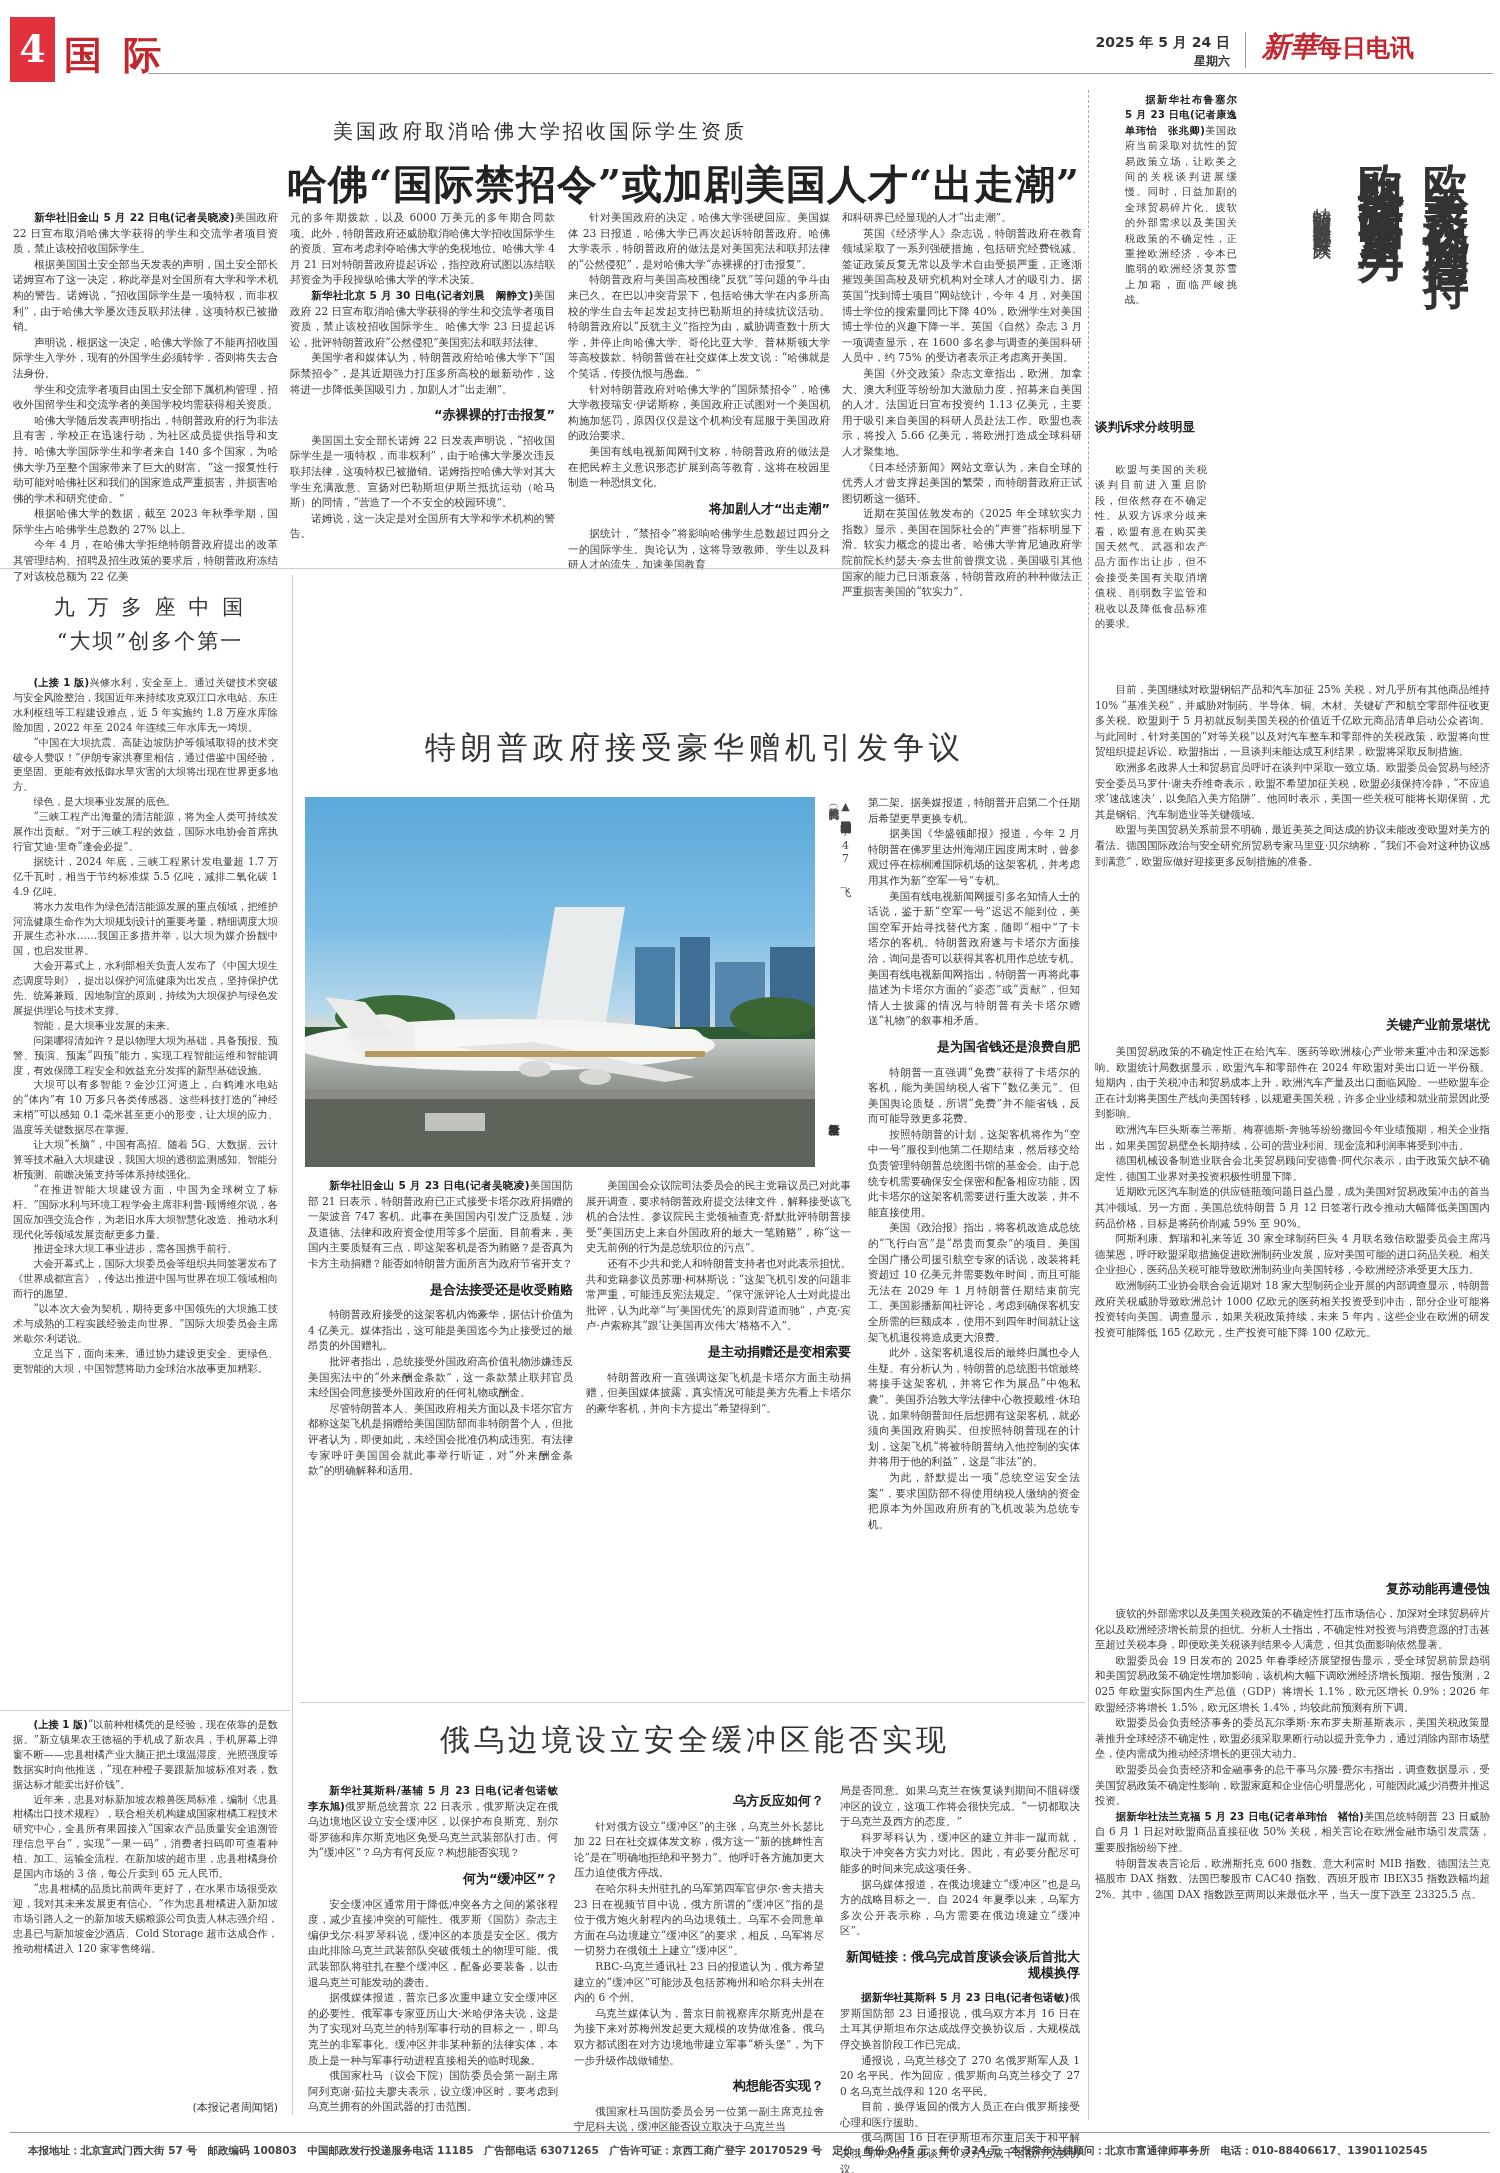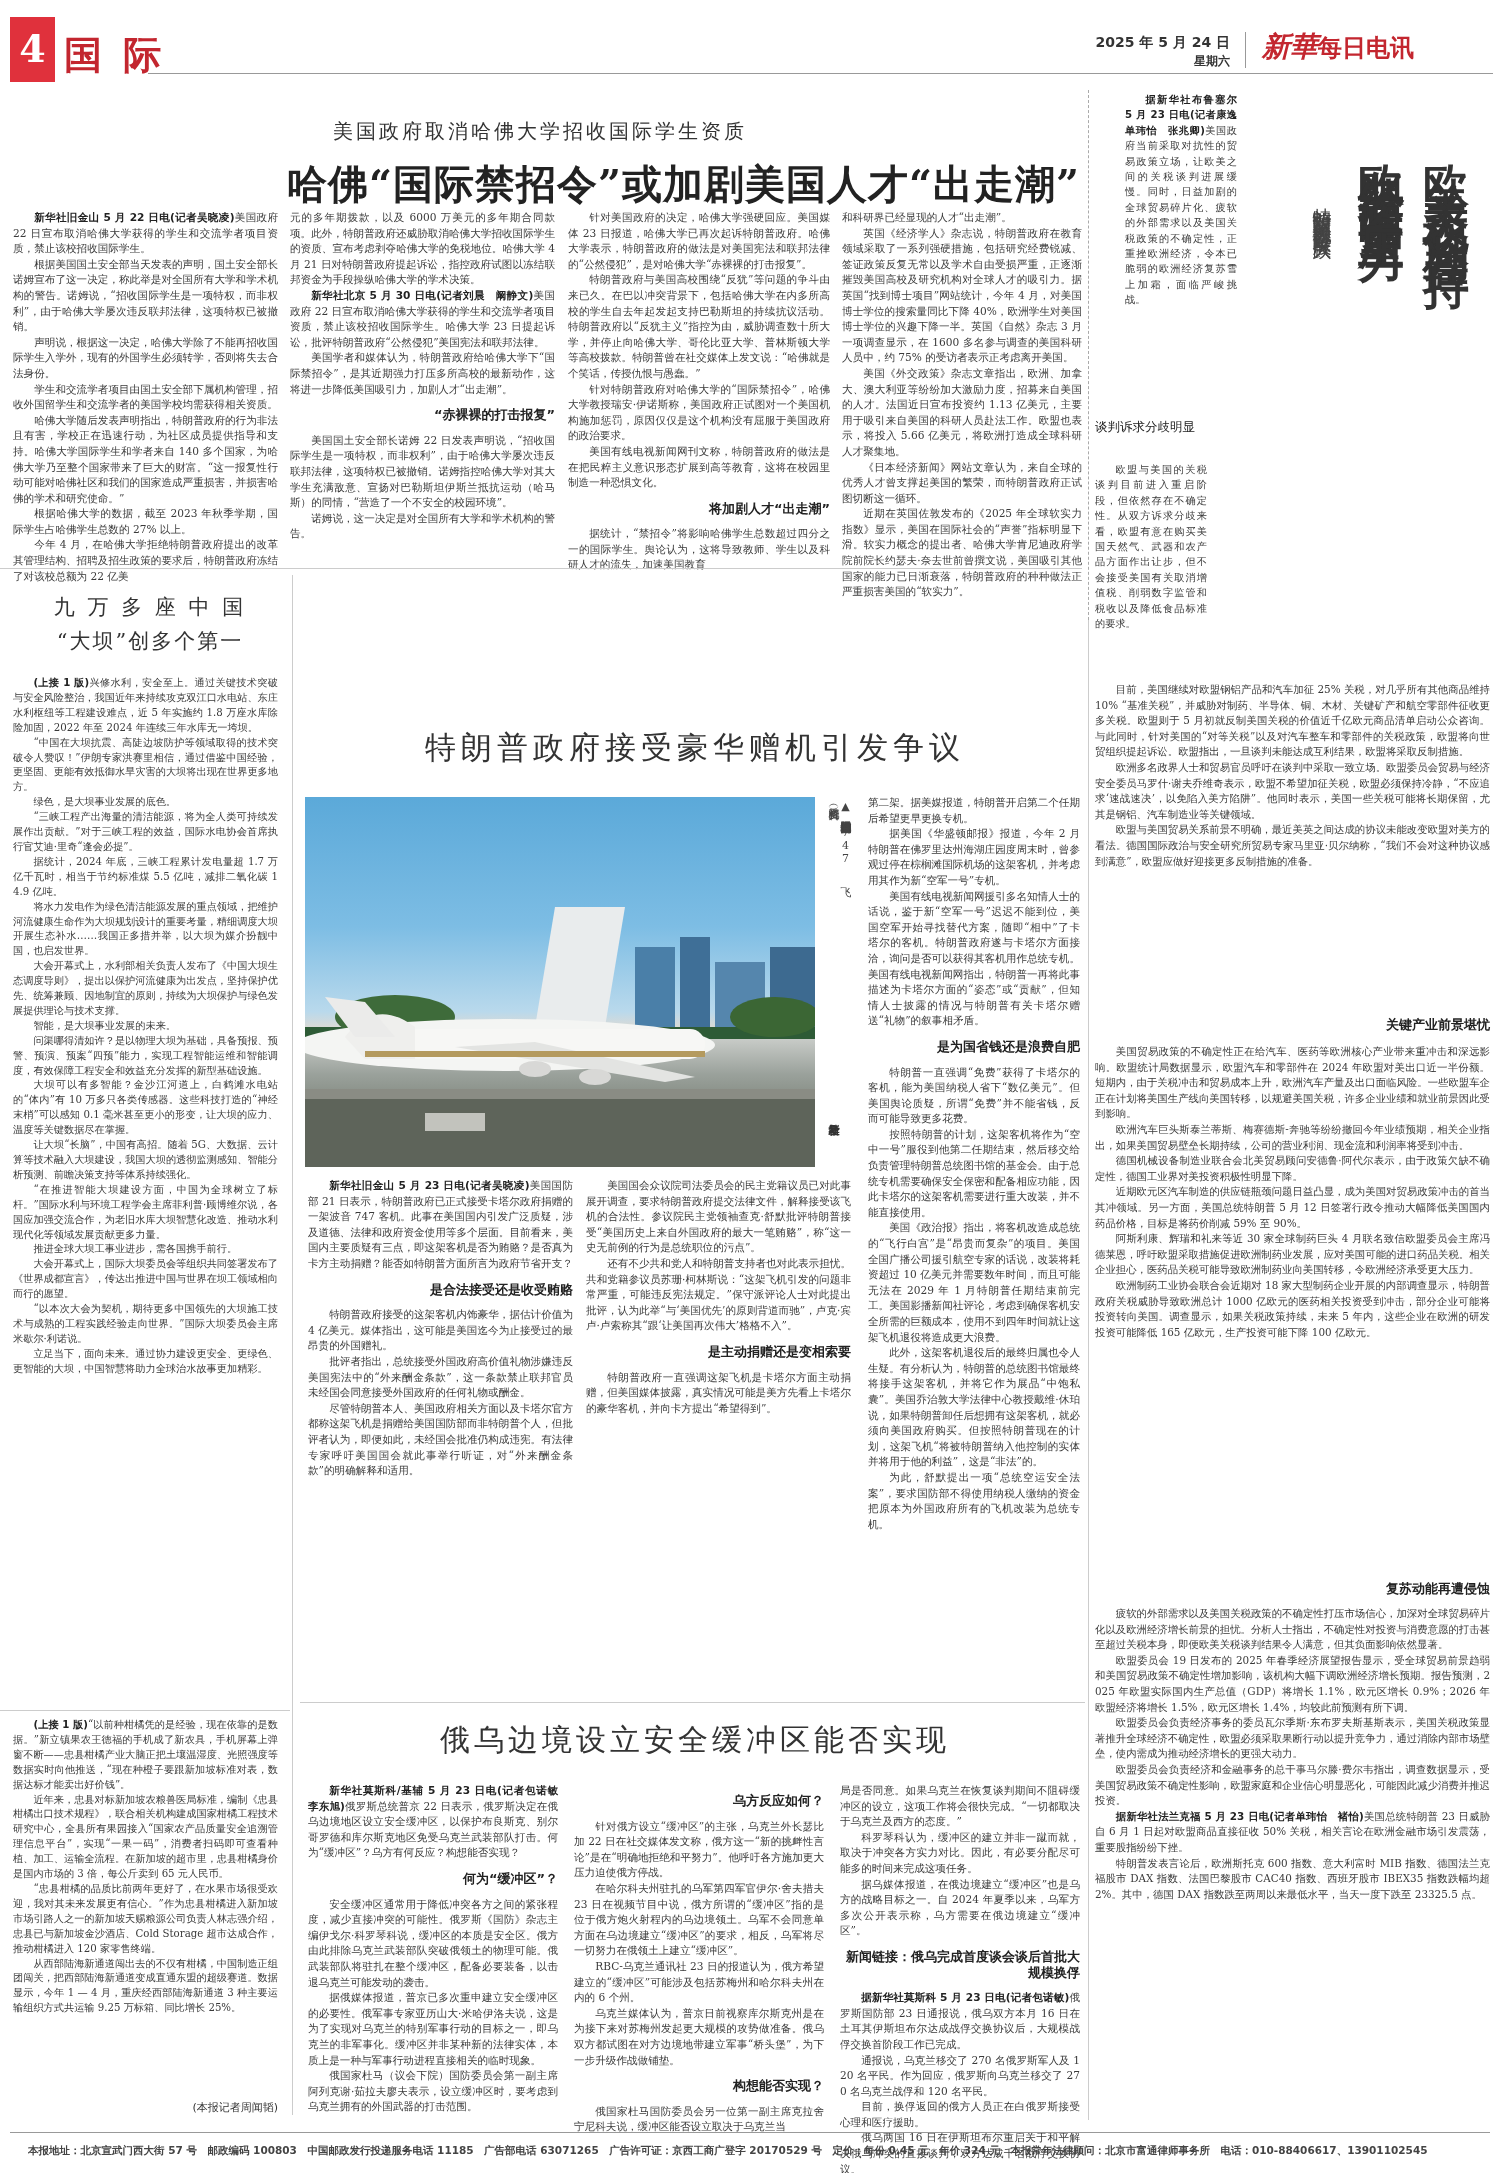--- a/index.html
+++ b/index.html
@@ -67,21 +67,21 @@
     <p><span>《日本经济新闻》网站文章认为，来自全球的优秀人才曾支撑起美国的繁荣，而特朗普政府正试图切断这一循环。</span></p>
     <p><span>近期在英国佐敦发布的《2025 年全球软实力指数》显示，美国在国际社会的“声誉”指标明显下滑。软实力概念的提出者、哈佛大学肯尼迪政府学院前院长约瑟夫·奈去世前曾撰文说，美国吸引其他国家的能力已日渐衰落，特朗普政府的种种做法正严重损害美国的“软实力”。</span></p>
   </div>
 
 <div class="abs rule" style="left:0;top:568px;width:1082px;background:#ccc"></div>
 
 <div class="abs vrule" style="left:1088px;top:90px;height:530px;border-left:1px dashed #aaa;background:none"></div>
 <div class="abs txt" style="left:1125px;top:92px;width:112px;font-size:10.2px;line-height:15.4px" id="euIntro">
     <p class="lead"><b>据新华社布鲁塞尔 5 月 23 日电(记者康逸　单玮怡　张兆卿)</b><span>美国政府当前采取对抗性的贸易政策立场，让欧美之间的关税谈判进展缓慢。同时，日益加剧的全球贸易碎片化、疲软的外部需求以及美国关税政策的不确定性，正重挫欧洲经济，令本已脆弱的欧洲经济复苏雪上加霜，面临严峻挑战。</span></p>
   </div>
-<div class="abs sans" style="left:1095px;top:416px;width:112px;font-weight:normal;font-size:12.5px;color:#222;line-height:22px">
+<div class="abs sans" style="left:1095px;top:416px;width:112px;font-weight:bold;font-size:12.5px;color:#222;line-height:22px">
   <div>谈判诉求分歧明显</div>
 </div>
 <div class="abs txt" style="left:1095px;top:462px;width:112px;font-size:10.2px;line-height:15.4px;height:218px;overflow:hidden" id="euBody1a">
     <p><span>欧盟与美国的关税谈判目前进入重启阶段，但依然存在不确定性。从双方诉求分歧来看，欧盟有意在购买美国天然气、武器和农产品方面作出让步，但不会接受美国有关取消增值税、削弱数字监管和税收以及降低食品标准的要求。</span></p>
   </div>
 
 <div class="abs vtext sans" style="left:1312px;top:192px;font-size:19px;letter-spacing:2px;color:#444;line-height:22px">特朗普对欧盟高额关税言论引发欧股大跌</div>
 <div class="abs vtext" style="left:1355px;top:128px;font-size:46px;font-weight:bold;color:#333;letter-spacing:8px;line-height:54px">欧盟经济面临多重压力</div>
 <div class="abs vtext" style="left:1420px;top:128px;font-size:46px;font-weight:bold;color:#333;letter-spacing:14px;line-height:54px">欧美关税谈判僵持</div>
 
@@ -132,21 +132,20 @@
     <p><span>大会开幕式上，国际大坝委员会等组织共同签署发布了《世界成都宣言》，传达出推进中国与世界在坝工领域相向而行的愿望。</span></p>
     <p><span>“以本次大会为契机，期待更多中国领先的大坝施工技术与成熟的工程实践经验走向世界。”国际大坝委员会主席米歇尔·利诺说。</span></p>
     <p><span>立足当下，面向未来。通过协力建设更安全、更绿色、更智能的大坝，中国智慧将助力全球治水故事更加精彩。</span></p>
   </div>
 <div class="abs rule" style="left:0;top:1710px;width:290px;background:#ccc"></div>
 
 <div class="abs txt" style="left:13px;top:1718px;width:265px;font-size:10.2px;line-height:14.9px" id="citrusBody">
     <p class="lead"><b>(上接 1 版)</b><span>“以前种柑橘凭的是经验，现在依靠的是数据。”新立镇果农王德福的手机成了新农具，手机屏幕上弹窗不断——忠县柑橘产业大脑正把土壤温湿度、光照强度等数据实时向他推送，“现在种橙子要跟新加坡标准对表，数据达标才能卖出好价钱”。</span></p>
     <p><span>近年来，忠县对标新加坡农粮兽医局标准，编制《忠县柑橘出口技术规程》，联合相关机构建成国家柑橘工程技术研究中心，全县所有果园接入“国家农产品质量安全追溯管理信息平台”，实现“一果一码”，消费者扫码即可查看种植、加工、运输全流程。在新加坡的超市里，忠县柑橘身价是国内市场的 3 倍，每公斤卖到 65 元人民币。</span></p>
     <p><span>“忠县柑橘的品质比前两年更好了，在水果市场很受欢迎，我对其未来发展更有信心。”作为忠县柑橘进入新加坡市场引路人之一的新加坡天赐粮源公司负责人林志强介绍，忠县已与新加坡金沙酒店、Cold Storage 超市达成合作，推动柑橘进入 120 家零售终端。</span></p>
-    <p><span>从西部陆海新通道闯出去的不仅有柑橘，中国制造正组团闯关，把西部陆海新通道变成直通东盟的超级赛道。数据显示，今年 1 — 4 月，重庆经西部陆海新通道 3 种主要运输组织方式共运输 9.25 万标箱、同比增长 25%。</span></p>
   </div>
 <div class="abs sans" style="left:13px;top:2100px;width:265px;text-align:right;font-weight:normal;font-size:11px;color:#333">(本报记者周闻韬)</div>
 
 <div class="abs vrule" style="left:292px;top:575px;height:1540px;background:#ccc"></div>
 
 <div class="abs sans" style="left:300px;top:727px;width:790px;text-align:center;font-size:31px;letter-spacing:5px;color:#333">特朗普政府接受豪华赠机引发争议</div>
 
 <div class="abs" style="left:305px;top:797px;width:510px;height:370px;overflow:hidden;background:linear-gradient(180deg,#5ba9d9 0%,#7dbde4 35%,#b9d9ec 58%,#d8dad7 62%,#9aa19b 75%,#6d7468 90%,#54594f 100%)">
   <svg width="510" height="370" viewBox="0 0 510 370">
     <rect x="330" y="150" width="40" height="90" fill="#4a7fa8"></rect>

